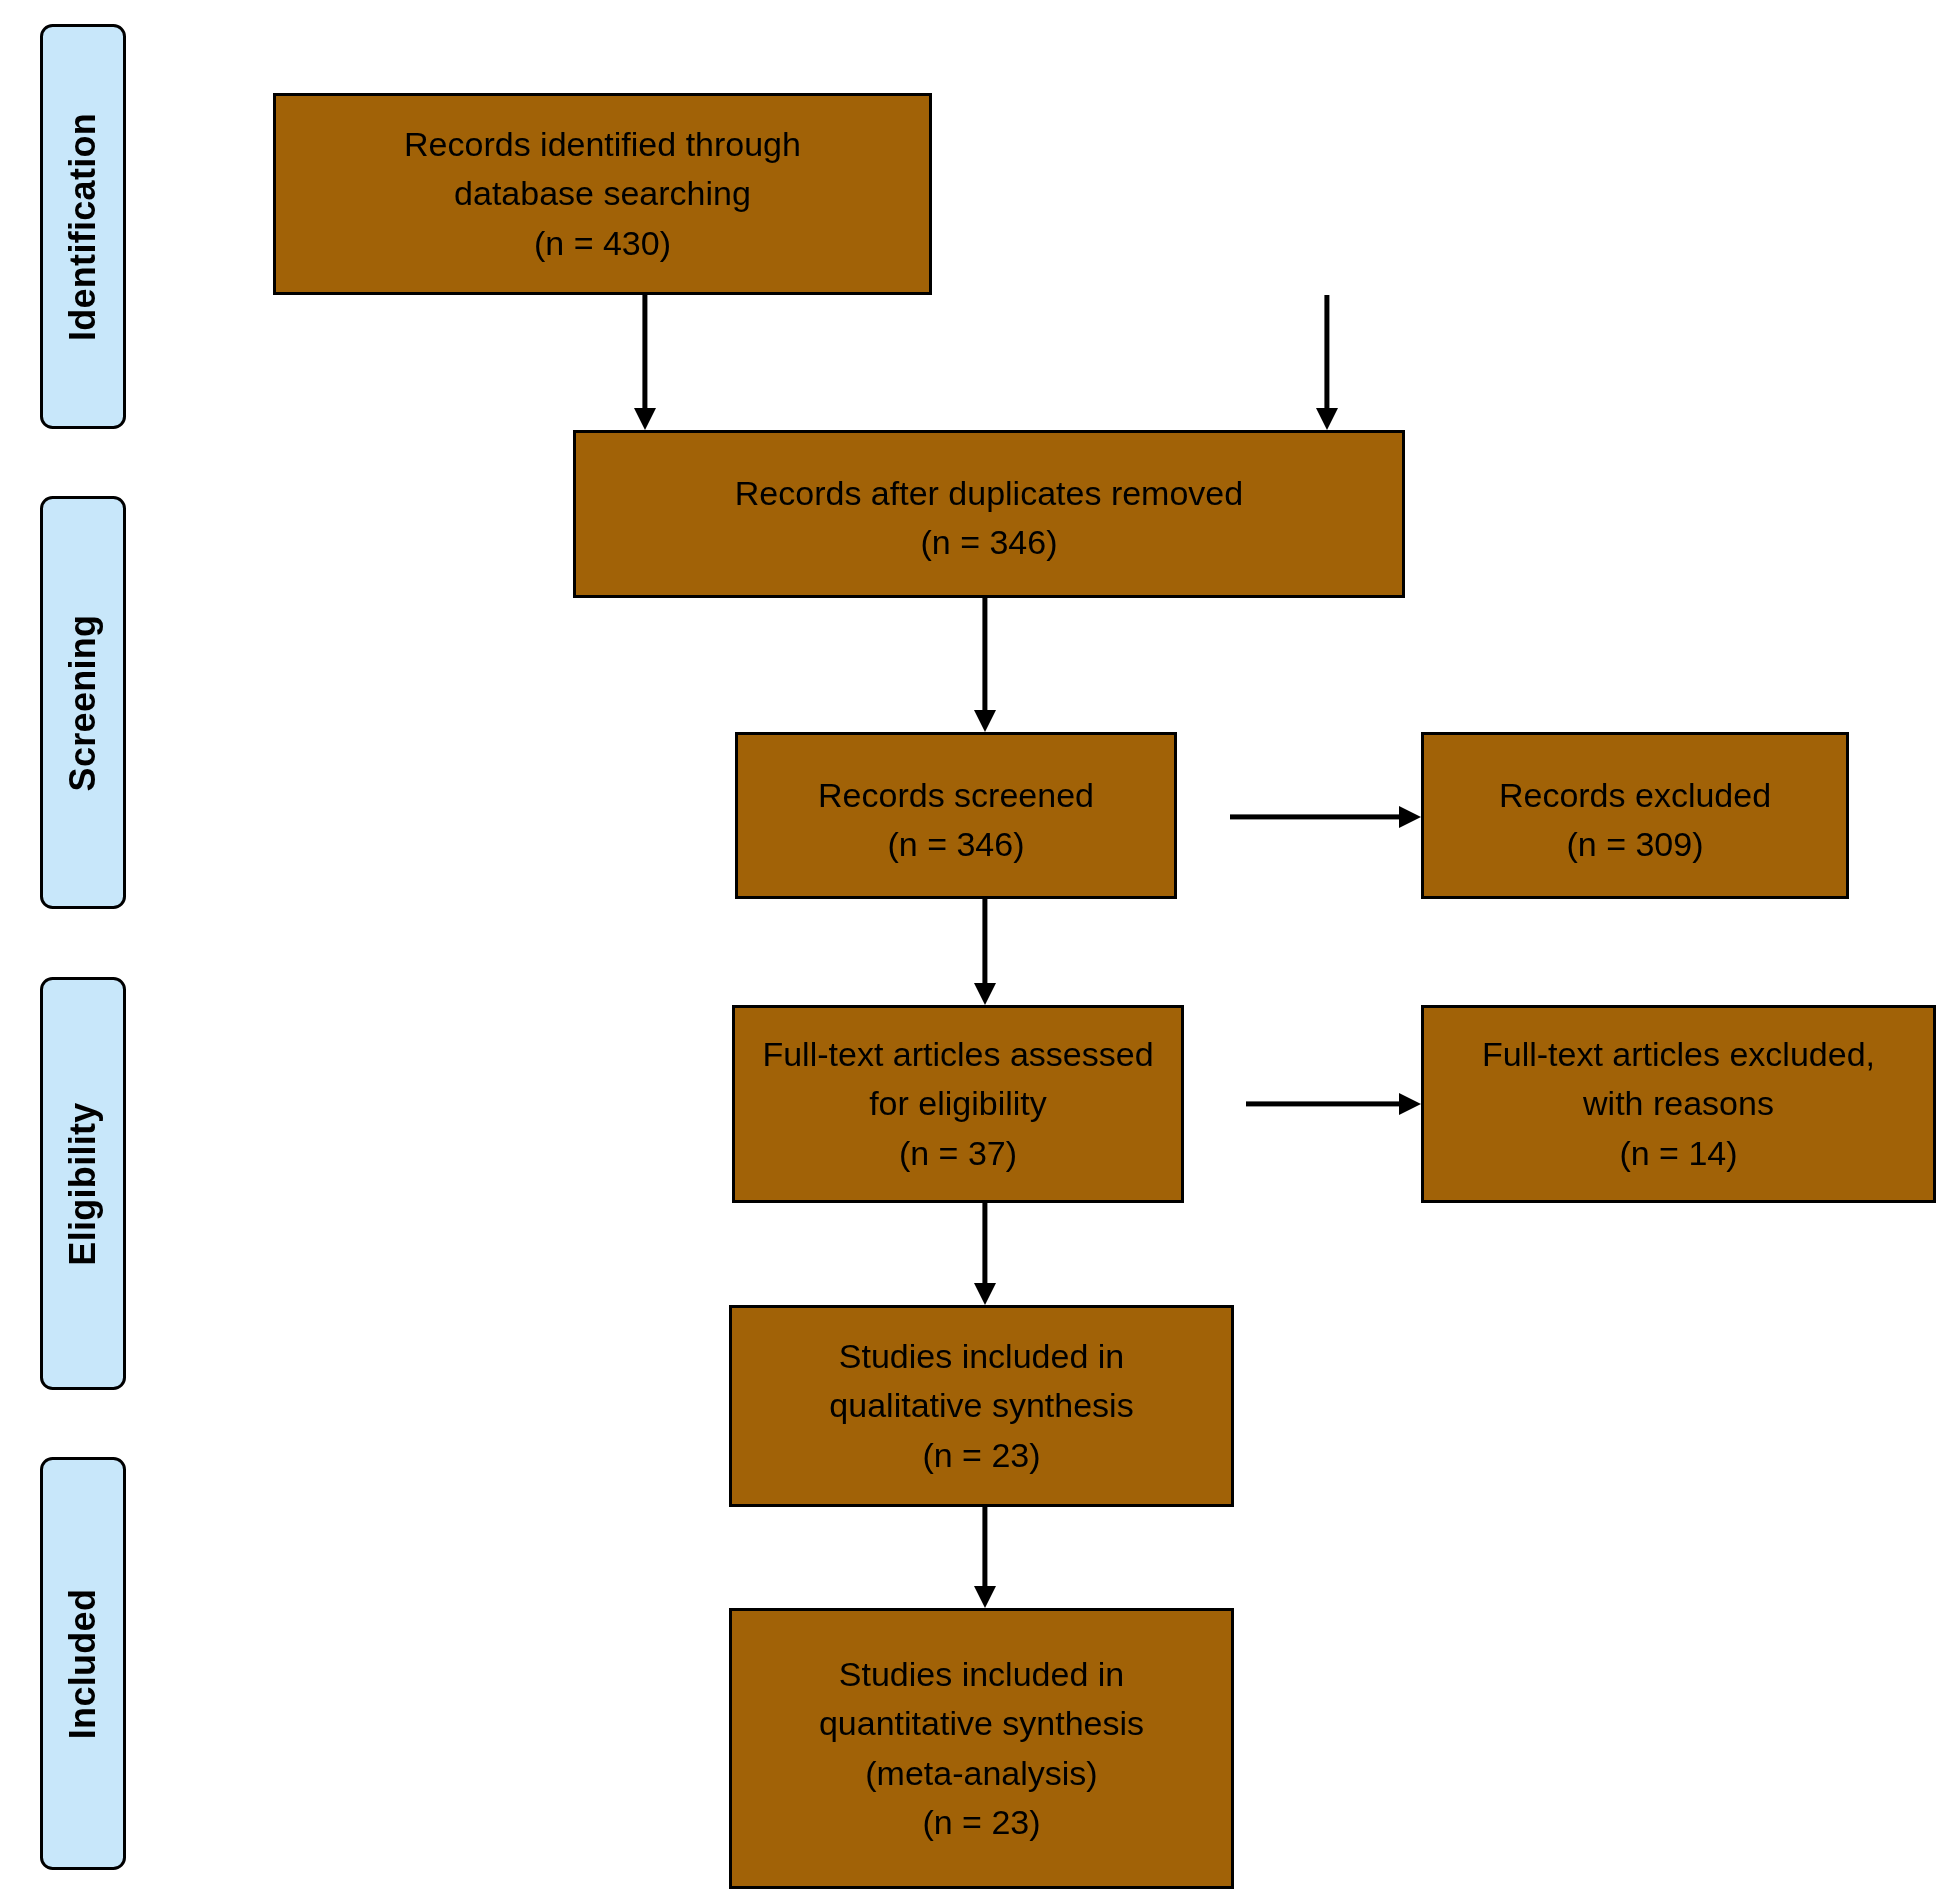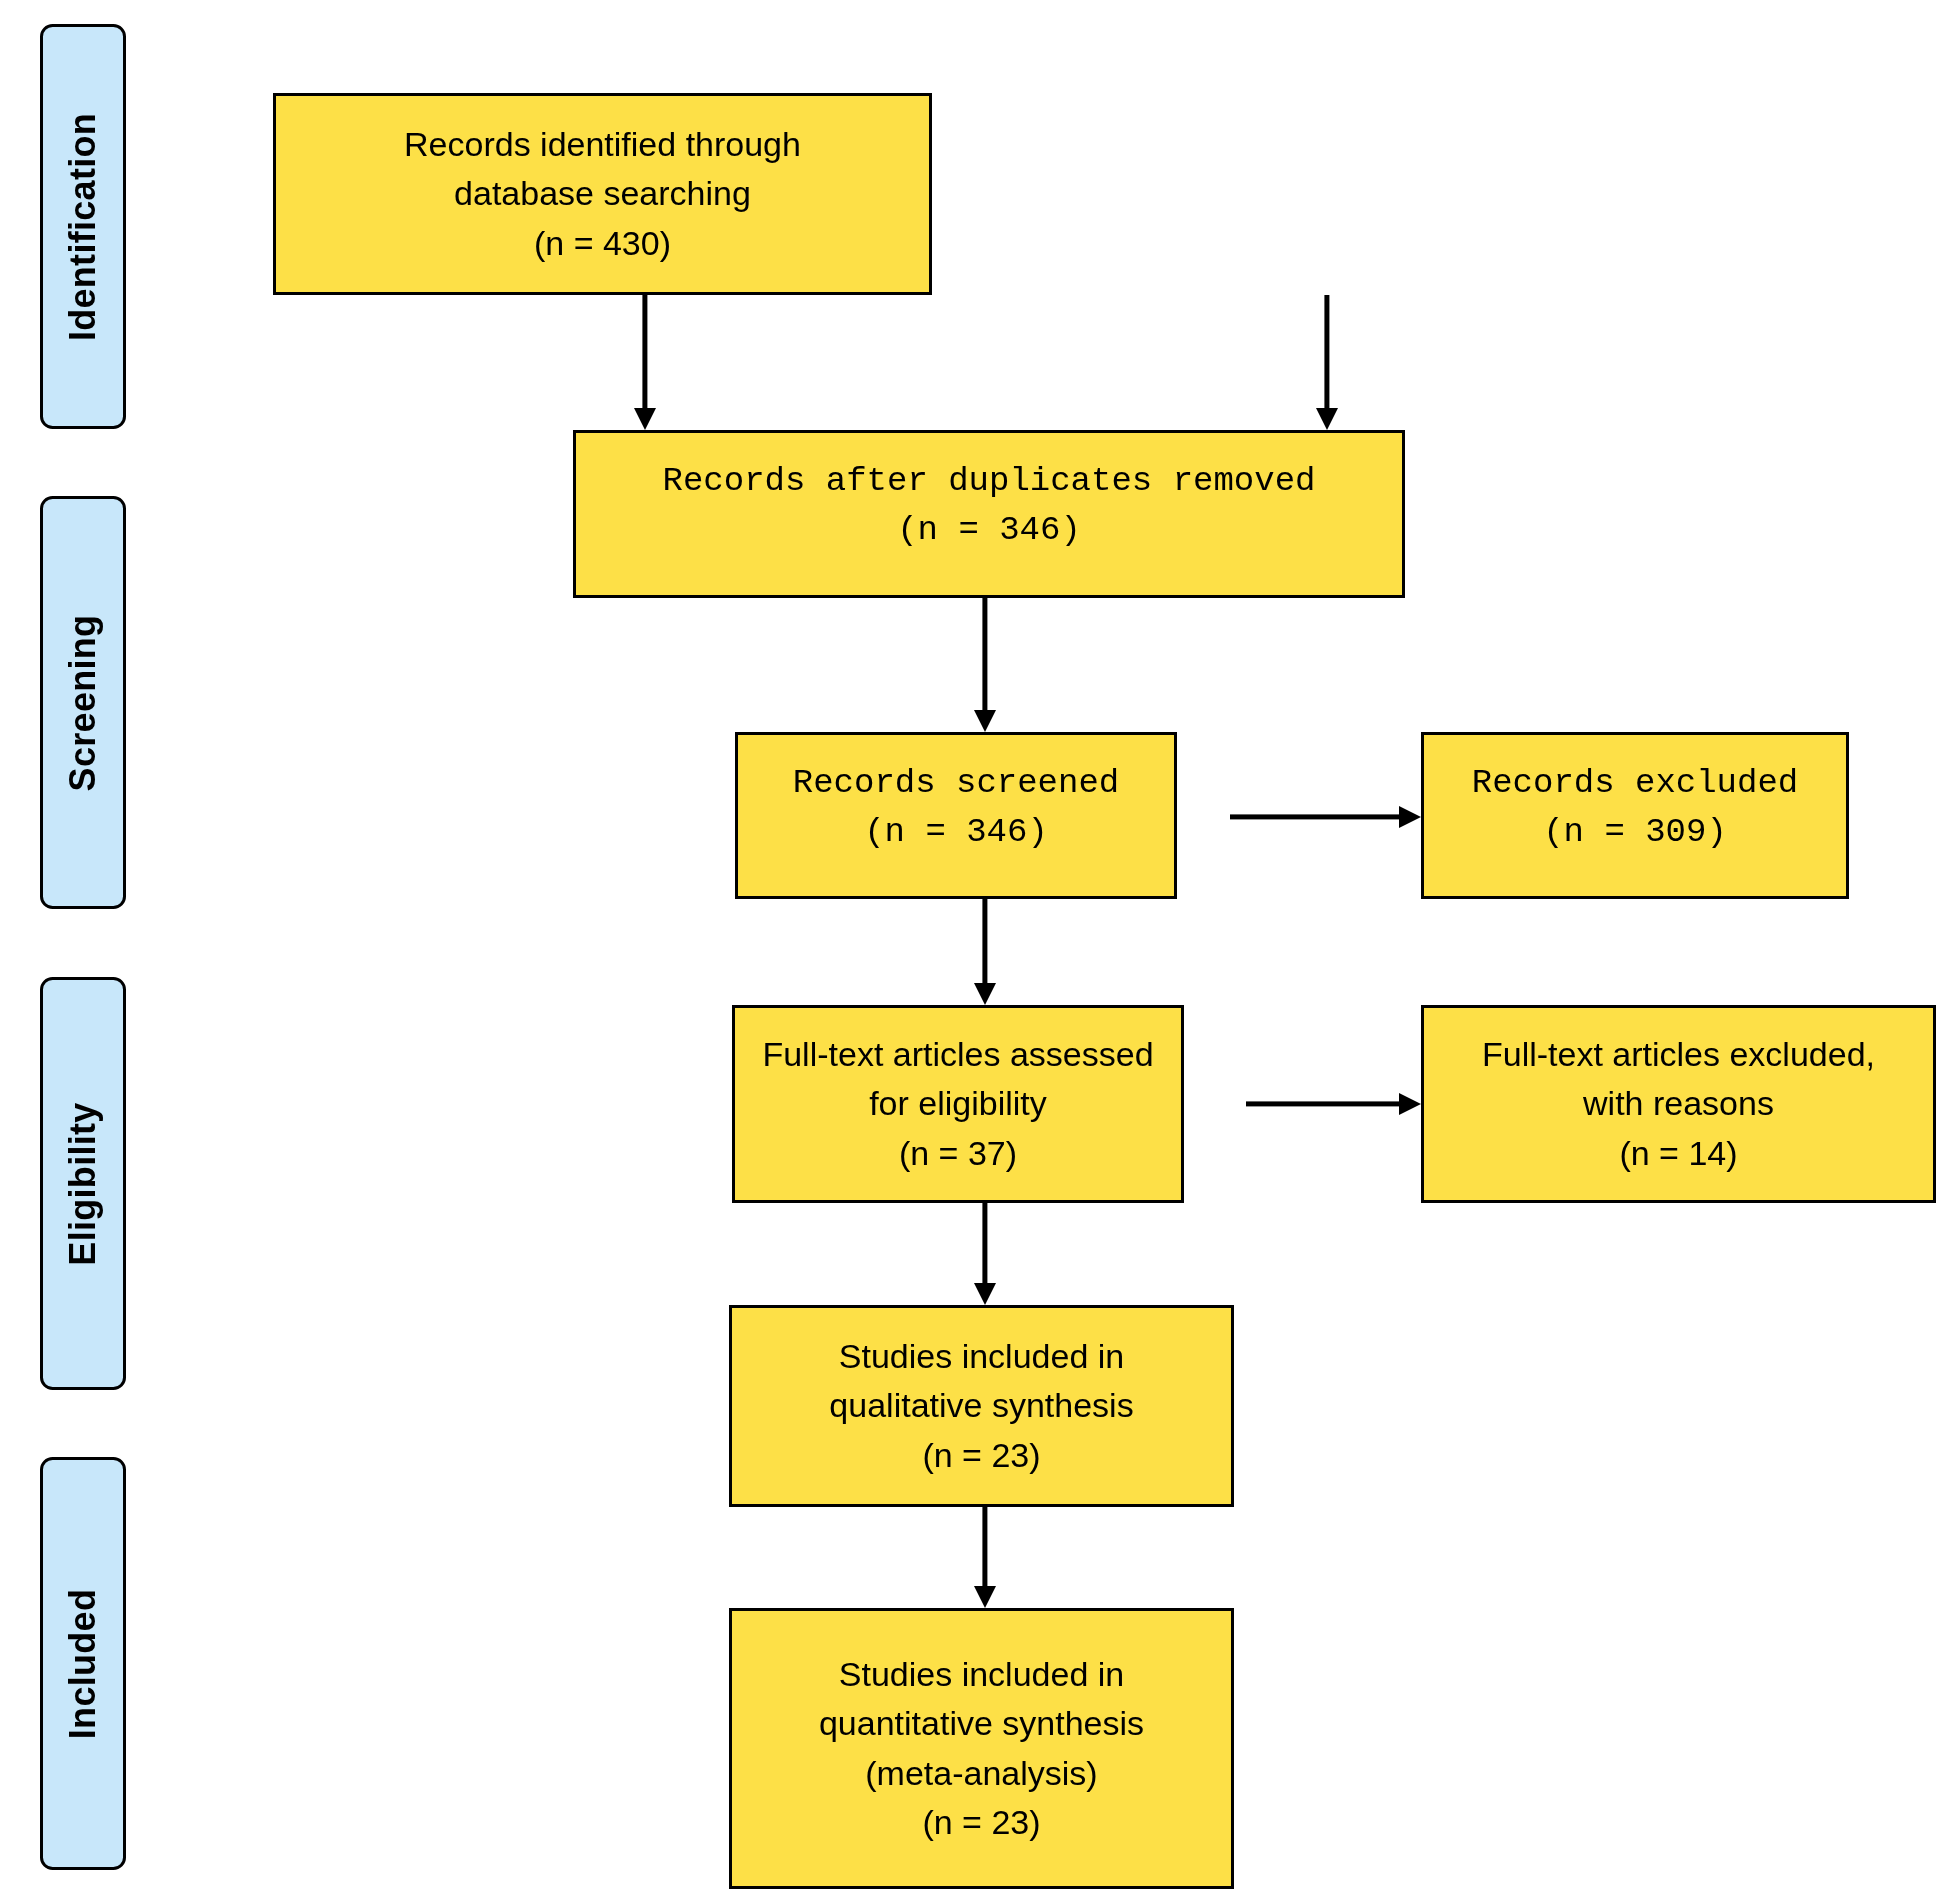--- a/index.html
+++ b/index.html
@@ -34,32 +34,32 @@
     letter-spacing: 0.3px;
   }
   .stage-identification { top: 24px;   height: 405px; }
   .stage-screening      { top: 496px;  height: 413px; }
   .stage-eligibility    { top: 977px; height: 413px; }
   .stage-included       { top: 1457px; height: 413px; }
 
   
   .fbox {
     position: absolute;
-    background: #fde047;
+    background: #a16207;
     border: 3.4px solid #000;
     display: flex;
     flex-direction: column;
     align-items: center;
     justify-content: center;
     text-align: center;
     font-size: 34px;
     line-height: 1.45;
     white-space: pre-line;
   }
-  .fbox.top-align { justify-content: flex-start; padding-top: 24px; font-family: Liberation Mono, monospace; }
+  .fbox.top-align { justify-content: flex-start; padding-top: 36px; }
 
   .box-records-identified { left: 273px;  top: 93px;  width: 659px; height: 202px; }
   .box-additional-records { left: 1032px; top: 93px;  width: 658px; height: 202px; }
   .box-after-duplicates   { left: 573px;  top: 430px;  width: 832px; height: 168px; }
   .box-records-screened   { left: 735px; top: 732px; width: 442px;  height: 167px; }
   .box-records-excluded   { left: 1421px; top: 732px; width: 428px;  height: 167px; }
   .box-fulltext-assessed  { left: 732px; top: 1005px; width: 452px;  height: 198px; }
   .box-fulltext-excluded  { left: 1421px; top: 1005px; width: 515px;  height: 198px; }
   .box-qualitative        { left: 729px; top: 1305px; width: 505px;  height: 202px; }
   .box-quantitative       { left: 729px; top: 1608px; width: 505px;  height: 281px; }

